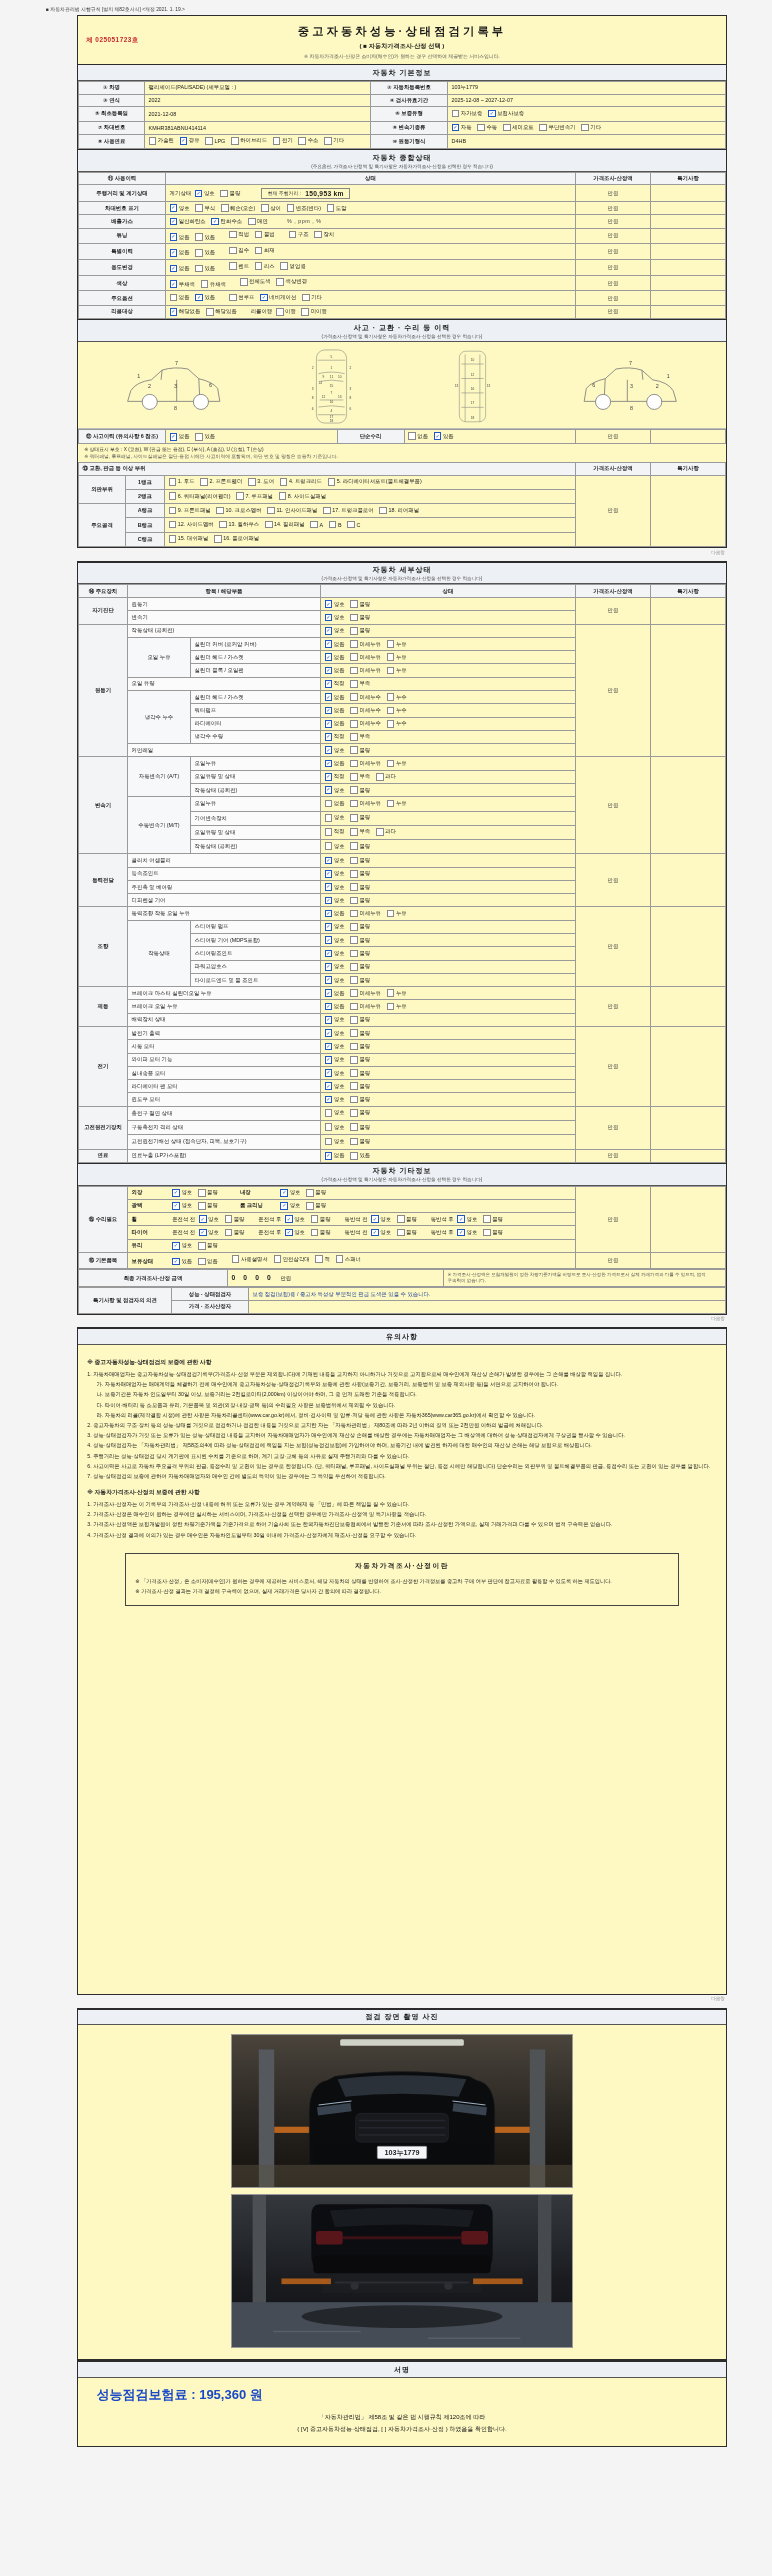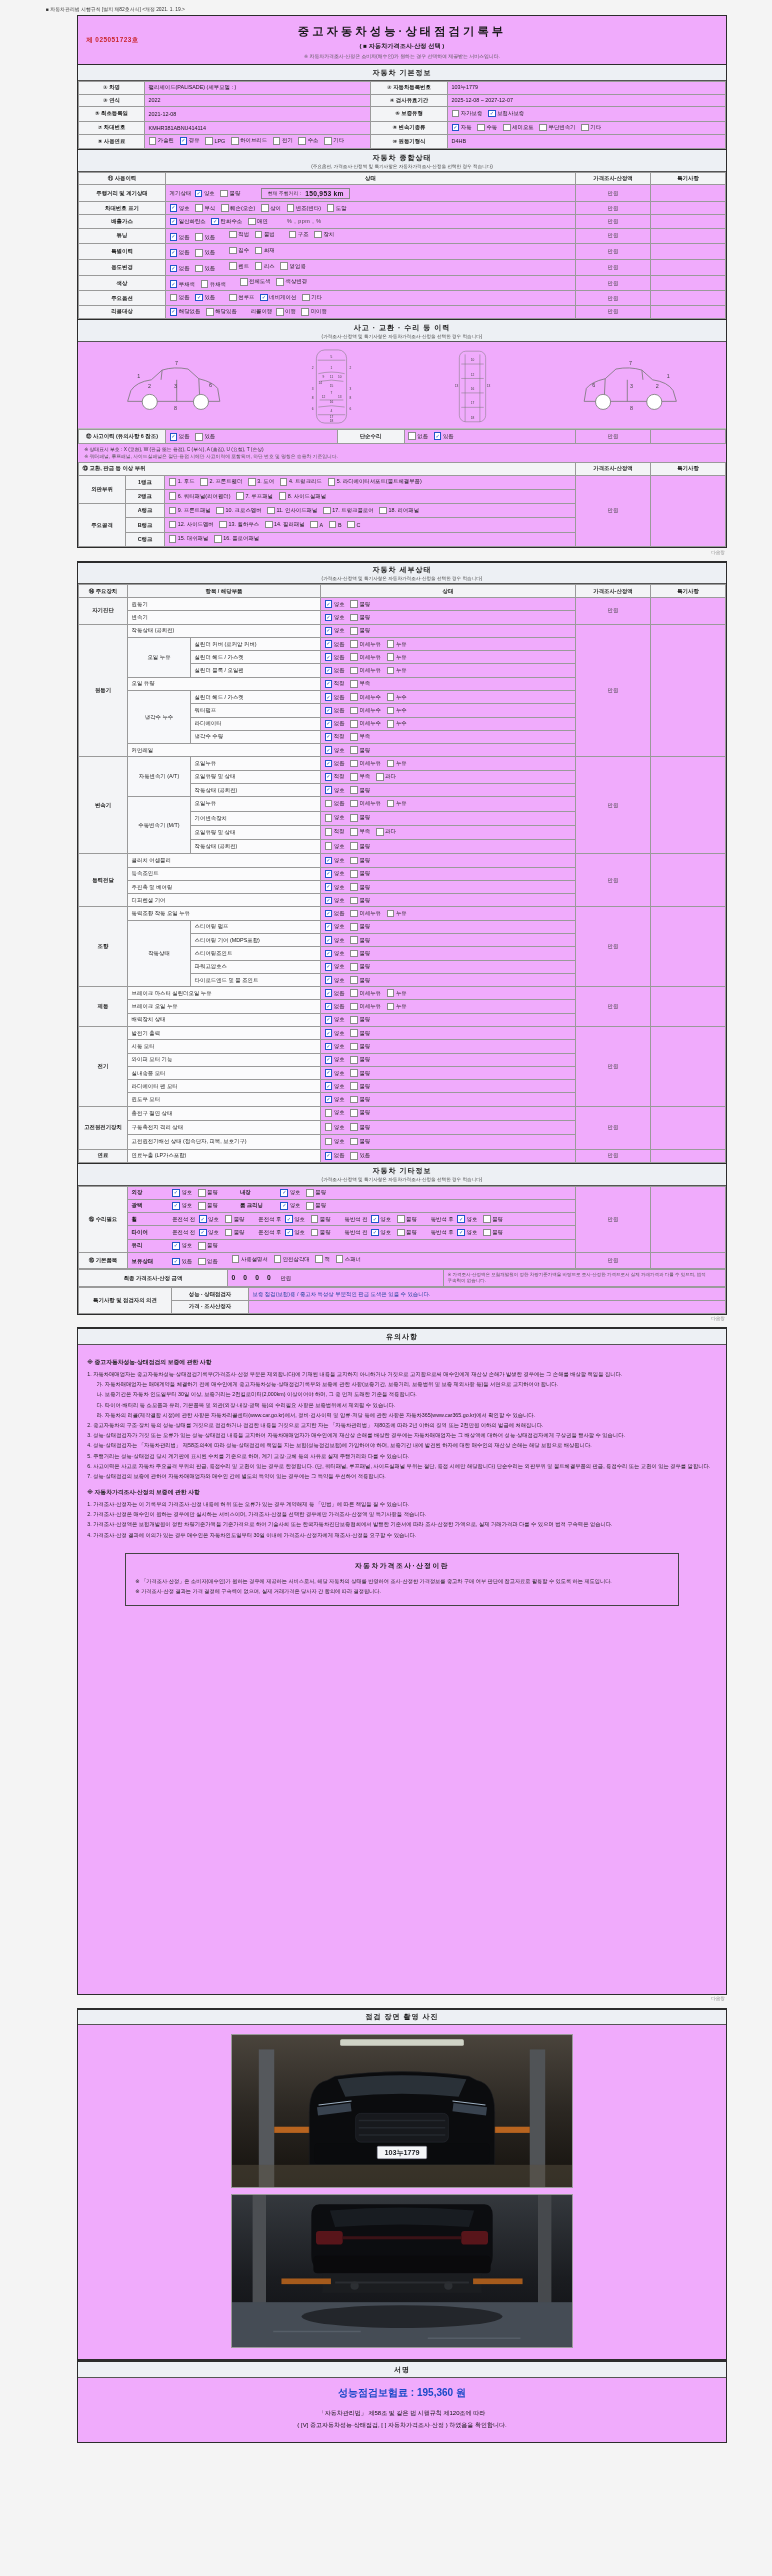--- a/index.html
+++ b/index.html
@@ -1,19 +1,19 @@
 <!DOCTYPE html>
 <html style="font-size:8.2px"><head>
 <meta charset="utf-8">
 <style>
   html,body{margin:0;padding:0;}
   body{background:#f4f4f4;font-family:"Liberation Sans","DejaVu Sans",sans-serif;color:#1a1a1a;}
   .page{width:682px;margin:0 auto;padding:4.1px 0 13.4px;}
   .lawref{font-size:4.9px;color:#333;padding:2.1px 1px 2.6px;}
-  section.box{background:#f0abfc;border:0.8px solid #2c2c2c;margin-left:32px;}
+  section.box{background:#fef9c3;border:0.8px solid #2c2c2c;margin-left:32px;}
   .nextp{font-size:4.6px;color:#8a8a8a;text-align:right;margin:1.5px 2.1px 6.2px;}
   
   .doc-head{position:relative;padding:8.2px 0 5.2px;text-align:center;}
   .doc-no{position:absolute;left:8.2px;top:20.6px;font-size:6.4px;font-weight:bold;color:#c9252b;letter-spacing:0.5px;}
   h1{margin:0;font-size:11.3px;letter-spacing:3.1px;}
   .t-sub{font-size:6.2px;margin-top:3.1px;font-weight:bold;}
   .t-note{font-size:4.9px;color:#555;margin-top:2.1px;}
   
   .sec-bar{border-top:0.7px solid #2c2c2c;border-bottom:0.5px solid #555;background:#edf0f4;text-align:center;padding:2.6px 0 2.1px;}
   .sec-title{font-weight:bold;font-size:7px;letter-spacing:1px;}
@@ -52,21 +52,21 @@
   .not-i{margin:1px 0;}
   .not-i.ind{margin-left:9.3px;}
   .pricebox{border:0.7px solid #444;margin:13.4px auto 4.1px;width:88%;padding:5.2px 9.3px 7.2px;box-sizing:border-box;}
   .pricebox h3{text-align:center;font-size:6.7px;margin:1px 0 5.2px;letter-spacing:1.5px;}
   .pricebox .pline{font-size:5.2px;line-height:1.75;color:#222;margin:1px 0;}
   
   .ph-wrap{padding:8.2px 0 11.3px;display:flex;flex-direction:column;align-items:center;gap:6.2px;}
   .ph-wrap figure{margin:0;border:0.5px solid #999;line-height:0;}
   
   .sign-body{padding:6.2px 13.4px 10.3px;}
-  .fee{text-align:center;color:#1a49c8;font-weight:bold;font-size:10px;margin:2.1px 5.2px 8.2px;}
+  .fee{text-align:left;color:#1a49c8;font-weight:bold;font-size:13px;margin:2.1px 5.2px 8.2px;}
   .legal{text-align:center;font-size:6px;line-height:1.95;color:#111;}
 </style>
 </head>
 <body>
 
 <div class="page">
 
   <div class="lawref">■ 자동차관리법 시행규칙 [별지 제82호서식] &lt;개정 2021. 1. 19.&gt;</div>
 
   <section class="box">

